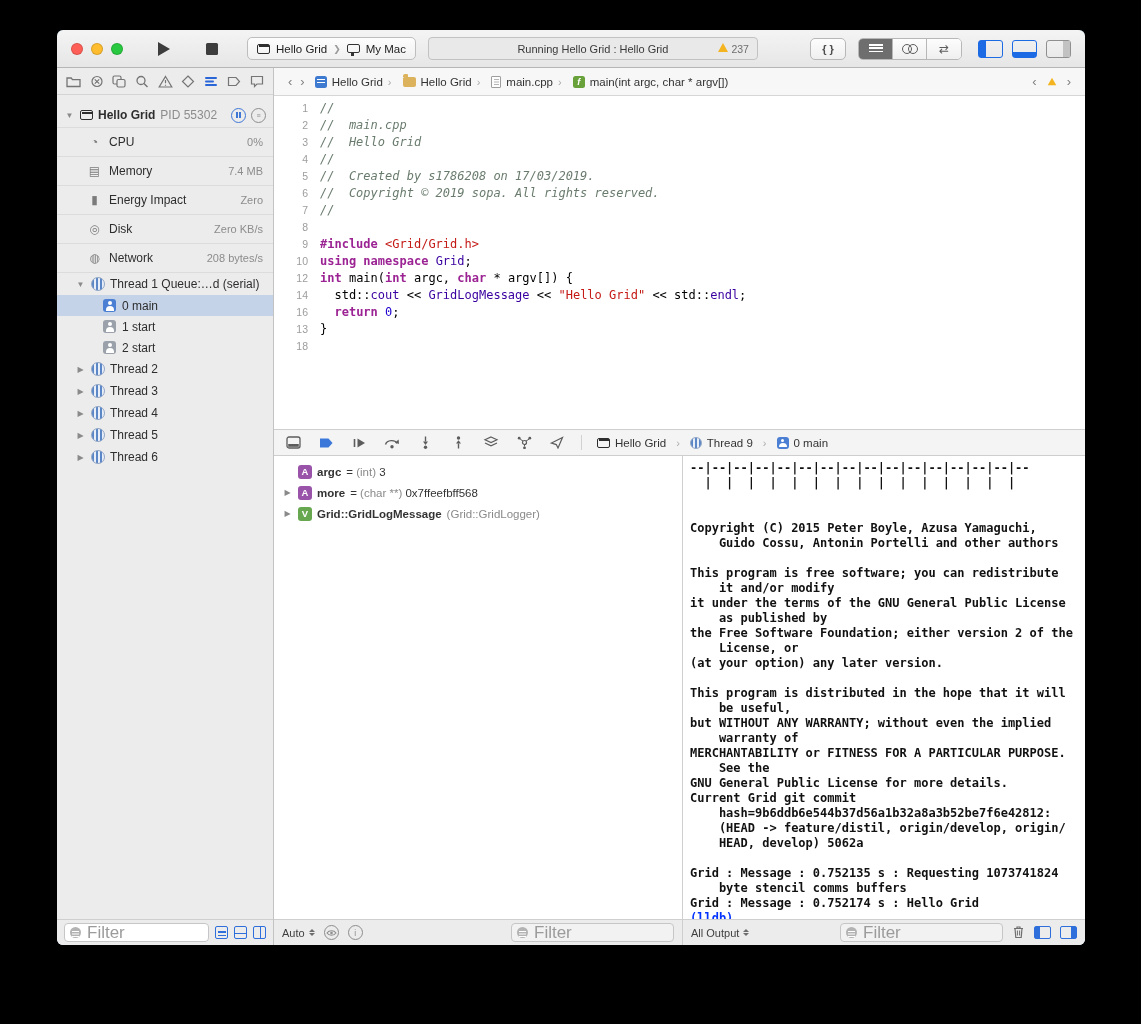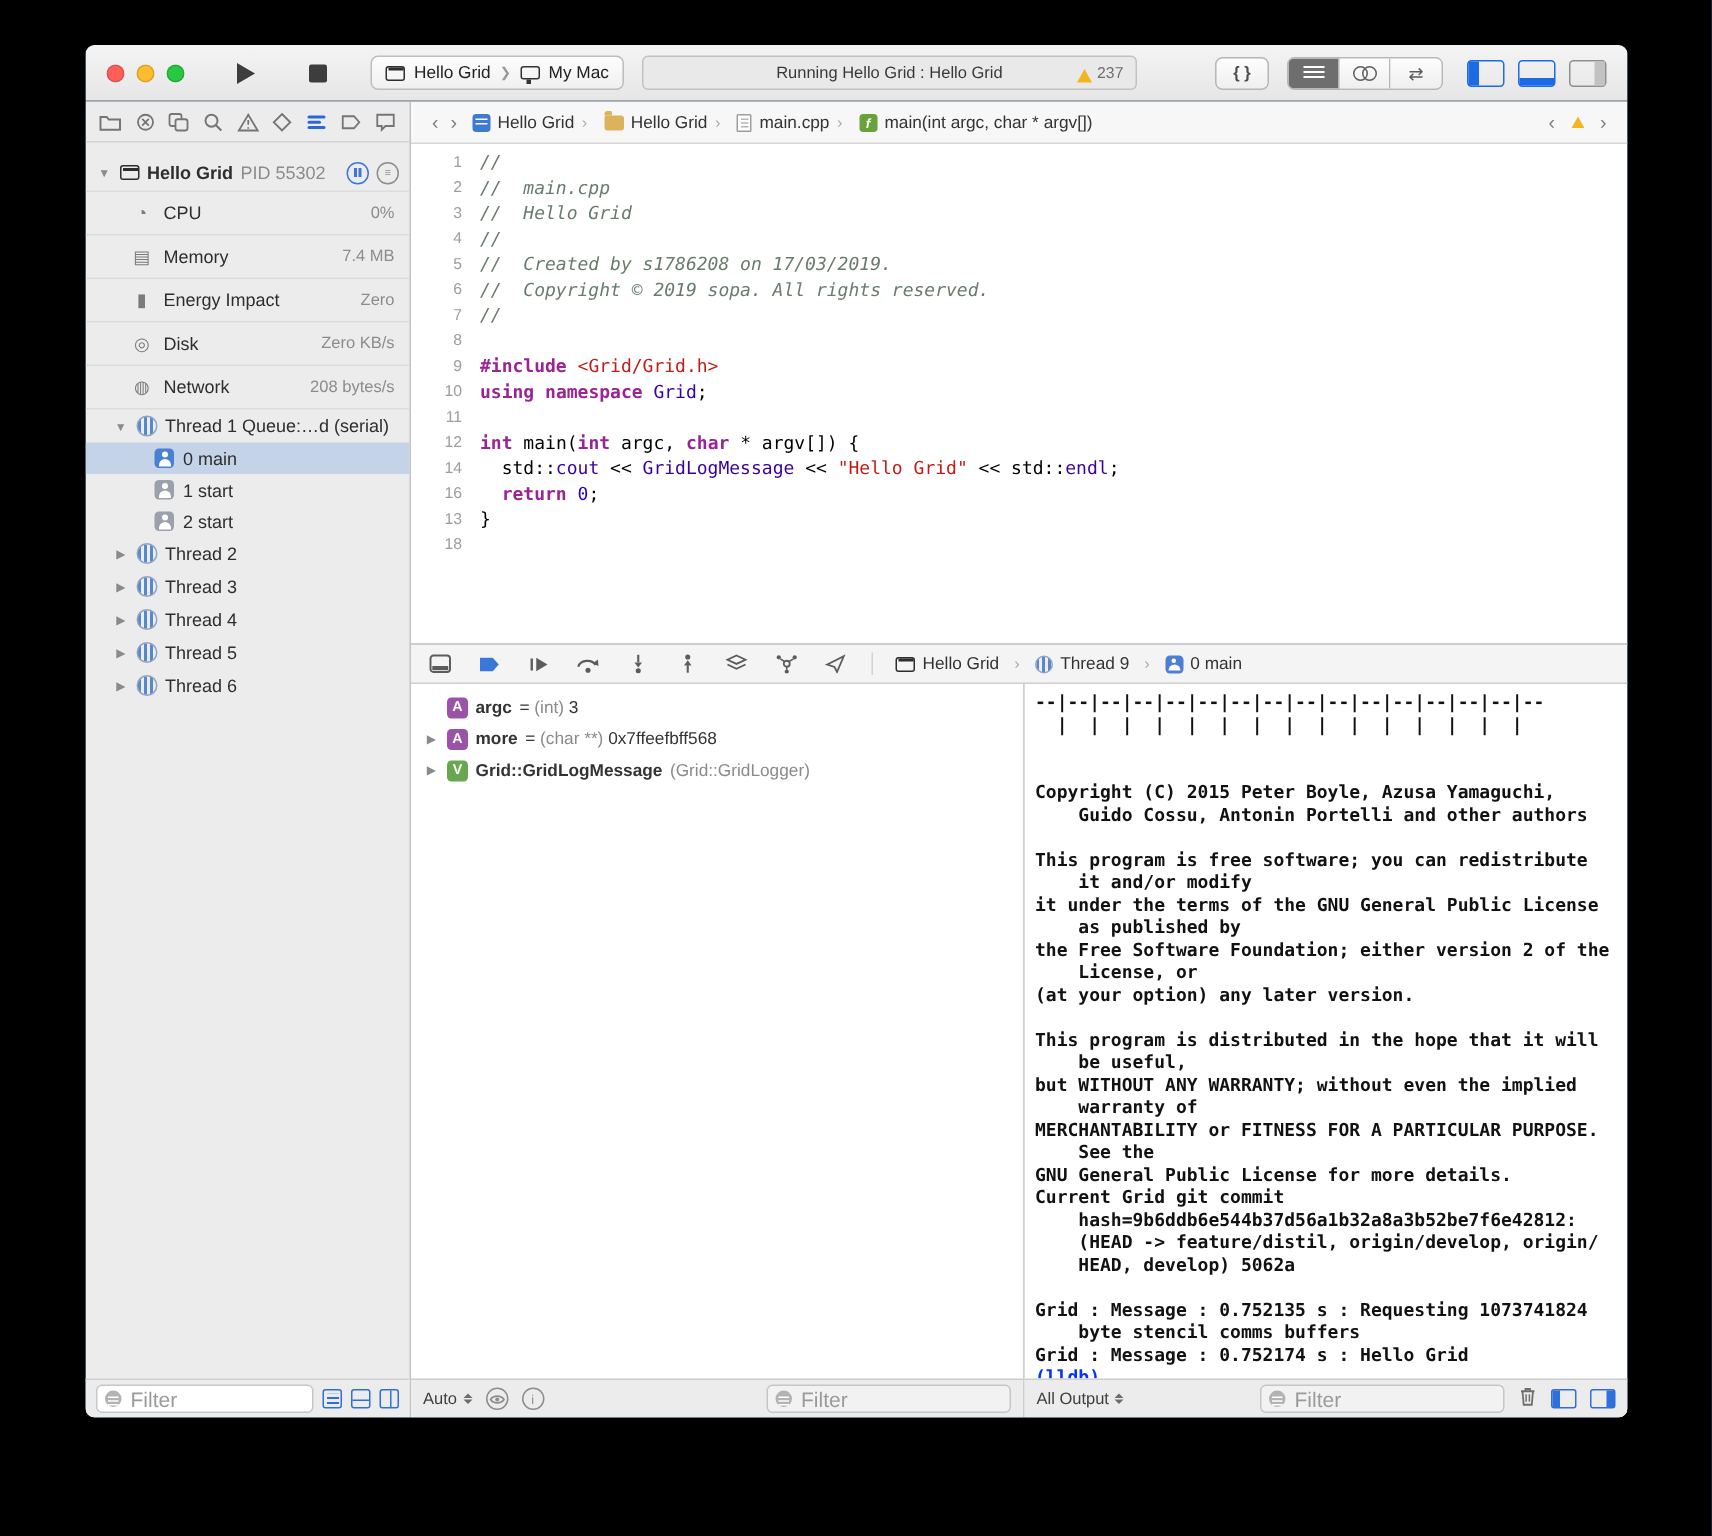--- a/index.html
+++ b/index.html
@@ -23,21 +23,21 @@
   .scheme{margin-left:24px;height:23px;display:flex;align-items:center;gap:6px;
           background:linear-gradient(#fdfdfd,#f0f0f0);border:1px solid #bdbdbd;border-radius:5px;
           padding:0 9px;font-size:11.5px;color:#222;}
   .app-icon{width:13px;height:10px;border:1.5px solid #2d2d2d;border-radius:2px;position:relative;display:inline-block;flex:0 0 auto;}
   .app-icon::before{content:"";position:absolute;top:.5px;left:.5px;right:.5px;height:2px;background:#2d2d2d;}
   .mac-icon{width:13px;height:9px;border:1.5px solid #333;border-radius:2px;position:relative;display:inline-block;flex:0 0 auto;}
   .mac-icon::after{content:"";position:absolute;left:3.5px;bottom:-3.5px;width:3px;height:2.5px;background:#333;}
   .chev{color:#9a9a9a;font-size:9px;}
   .status{margin-left:12px;width:330px;height:23px;background:#e9e9e9;border:1px solid #c2c2c2;border-radius:4px;
           position:relative;display:flex;align-items:center;justify-content:center;font-size:11px;color:#393939;}
-  .status .warnwrap{position:absolute;right:8px;display:flex;align-items:flex-end;gap:3px;font-size:10.5px;color:#6e6e6e;}
+  .status .warnwrap{position:absolute;right:8px;display:flex;align-items:flex-start;gap:3px;font-size:10.5px;color:#6e6e6e;}
   .tri{width:0;height:0;border-left:5.5px solid transparent;border-right:5.5px solid transparent;
        border-bottom:9.5px solid #f4b41f;position:relative;display:inline-block;}
   .tb-spacer{flex:1;}
   .lib-btn{width:36px;height:22px;border:1px solid #b7b7b7;border-radius:5px;background:linear-gradient(#fdfdfd,#efefef);
            display:flex;align-items:center;justify-content:center;font-size:11px;color:#4c4c4c;font-weight:bold;}
   .segc{margin-left:12px;display:flex;border:1px solid #b7b7b7;border-radius:5px;overflow:hidden;height:22px;}
   .seg{width:34px;display:flex;align-items:center;justify-content:center;background:linear-gradient(#fdfdfd,#efefef);border-right:1px solid #b7b7b7;color:#5d5d5d;}
   .seg:last-child{border-right:none;}
   .seg.sel{background:#6e6e6e;color:#fff;}
   .lines-ico{width:14px;height:10px;background:repeating-linear-gradient(180deg,currentColor 0 1.5px,transparent 1.5px 3.4px);}
@@ -77,21 +77,21 @@
                background:repeating-linear-gradient(90deg,#5b87c6 0 2px,#e9eff8 2px 4px);}
   .thread-label{white-space:nowrap;overflow:hidden;text-overflow:ellipsis;}
   .frame-row{height:21px;display:flex;align-items:center;padding:0 6px 0 46px;gap:6px;}
   .frame-row.selected{background:#c4d3e8;}
   .person-icon{width:13px;height:13px;border-radius:3px;position:relative;flex:0 0 auto;background:#4a7fd4;}
   .person-icon.gray{background:#9aa1aa;}
   .person-icon::before{content:"";position:absolute;top:2px;left:4.5px;width:4px;height:4px;border-radius:50%;background:#fff;}
   .person-icon::after{content:"";position:absolute;bottom:1.5px;left:2.5px;width:8px;height:4.5px;border-radius:4px 4px 0 0;background:#fff;}
   .nav-filterbar{height:26px;flex:0 0 auto;border-top:1px solid #cfcfcf;background:#ececec;display:flex;align-items:center;gap:6px;padding:0 7px;}
   .ffield{height:19px;background:#fff;border:1px solid #c6c6c6;border-radius:4px;display:flex;align-items:center;padding:0 5px;gap:4px;flex:1;min-width:0;}
-  .ffield input{border:none;outline:none;background:transparent;font-size:14px;width:100%;color:#333;font-family:inherit;}
+  .ffield input{border:none;outline:none;background:transparent;font-size:17px;width:100%;color:#333;font-family:inherit;}
   .ffield input::placeholder{color:#9b9b9b;}
   .fico{width:11px;height:11px;border-radius:50%;background:#b3b3b3;position:relative;flex:0 0 auto;}
   .fico::before{content:"";position:absolute;left:2px;right:2px;top:3.5px;height:1px;background:#fff;box-shadow:0 2.5px 0 #fff,0 5px 0 #fff;}
   .mini-blue{width:13px;height:13px;border:1.4px solid #2e6fdb;border-radius:2px;position:relative;flex:0 0 auto;}
   .mini-blue.bars{background:repeating-linear-gradient(180deg,#2e6fdb 0 1.6px,transparent 1.6px 3.6px);background-clip:content-box;padding:1.5px;}
   .mini-blue.split-h::before{content:"";position:absolute;left:0;right:0;top:50%;height:1.4px;background:#2e6fdb;}
   .mini-blue.split-v::before{content:"";position:absolute;top:0;bottom:0;left:50%;width:1.4px;background:#2e6fdb;}
 
   
   .content{flex:1;display:flex;flex-direction:column;min-width:0;}
@@ -414,21 +414,20 @@
             <div class="code-line"><span class="gutter">1</span><span class="code-text"><span class="tok-cm">//</span></span></div>
             <div class="code-line"><span class="gutter">2</span><span class="code-text"><span class="tok-cm">//  main.cpp</span></span></div>
             <div class="code-line"><span class="gutter">3</span><span class="code-text"><span class="tok-cm">//  Hello Grid</span></span></div>
             <div class="code-line"><span class="gutter">4</span><span class="code-text"><span class="tok-cm">//</span></span></div>
             <div class="code-line"><span class="gutter">5</span><span class="code-text"><span class="tok-cm">//  Created by s1786208 on 17/03/2019.</span></span></div>
             <div class="code-line"><span class="gutter">6</span><span class="code-text"><span class="tok-cm">//  Copyright © 2019 sopa. All rights reserved.</span></span></div>
             <div class="code-line"><span class="gutter">7</span><span class="code-text"><span class="tok-cm">//</span></span></div>
             <div class="code-line"><span class="gutter">8</span><span class="code-text"></span></div>
             <div class="code-line"><span class="gutter">9</span><span class="code-text"><span class="tok-kw">#include</span><span class="tok-pl"> </span><span class="tok-str">&lt;Grid/Grid.h&gt;</span></span></div>
             <div class="code-line"><span class="gutter">10</span><span class="code-text"><span class="tok-kw">using</span><span class="tok-pl"> </span><span class="tok-kw">namespace</span><span class="tok-pl"> </span><span class="tok-ty">Grid</span><span class="tok-pl">;</span></span></div>
-            <div class="code-line"><span class="gutter">11</span><span class="code-text"></span></div>
             <div class="code-line"><span class="gutter">12</span><span class="code-text"><span class="tok-kw">int</span><span class="tok-pl"> main(</span><span class="tok-kw">int</span><span class="tok-pl"> argc, </span><span class="tok-kw">char</span><span class="tok-pl"> * argv[]) {</span></span></div>
             <div class="code-line"><span class="gutter">14</span><span class="code-text"><span class="tok-pl">  std::</span><span class="tok-ty">cout</span><span class="tok-pl"> &lt;&lt; </span><span class="tok-ty">GridLogMessage</span><span class="tok-pl"> &lt;&lt; </span><span class="tok-str">"Hello Grid"</span><span class="tok-pl"> &lt;&lt; std::</span><span class="tok-ty">endl</span><span class="tok-pl">;</span></span></div>
             <div class="code-line"><span class="gutter">16</span><span class="code-text"><span class="tok-pl">  </span><span class="tok-kw">return</span><span class="tok-pl"> </span><span class="tok-num">0</span><span class="tok-pl">;</span></span></div>
             <div class="code-line"><span class="gutter">13</span><span class="code-text"><span class="tok-pl">}</span></span></div>
             <div class="code-line"><span class="gutter">18</span><span class="code-text"></span></div>
           </div>
       </div>
 
       <div class="debugbar">
         <span class="db-ico">

